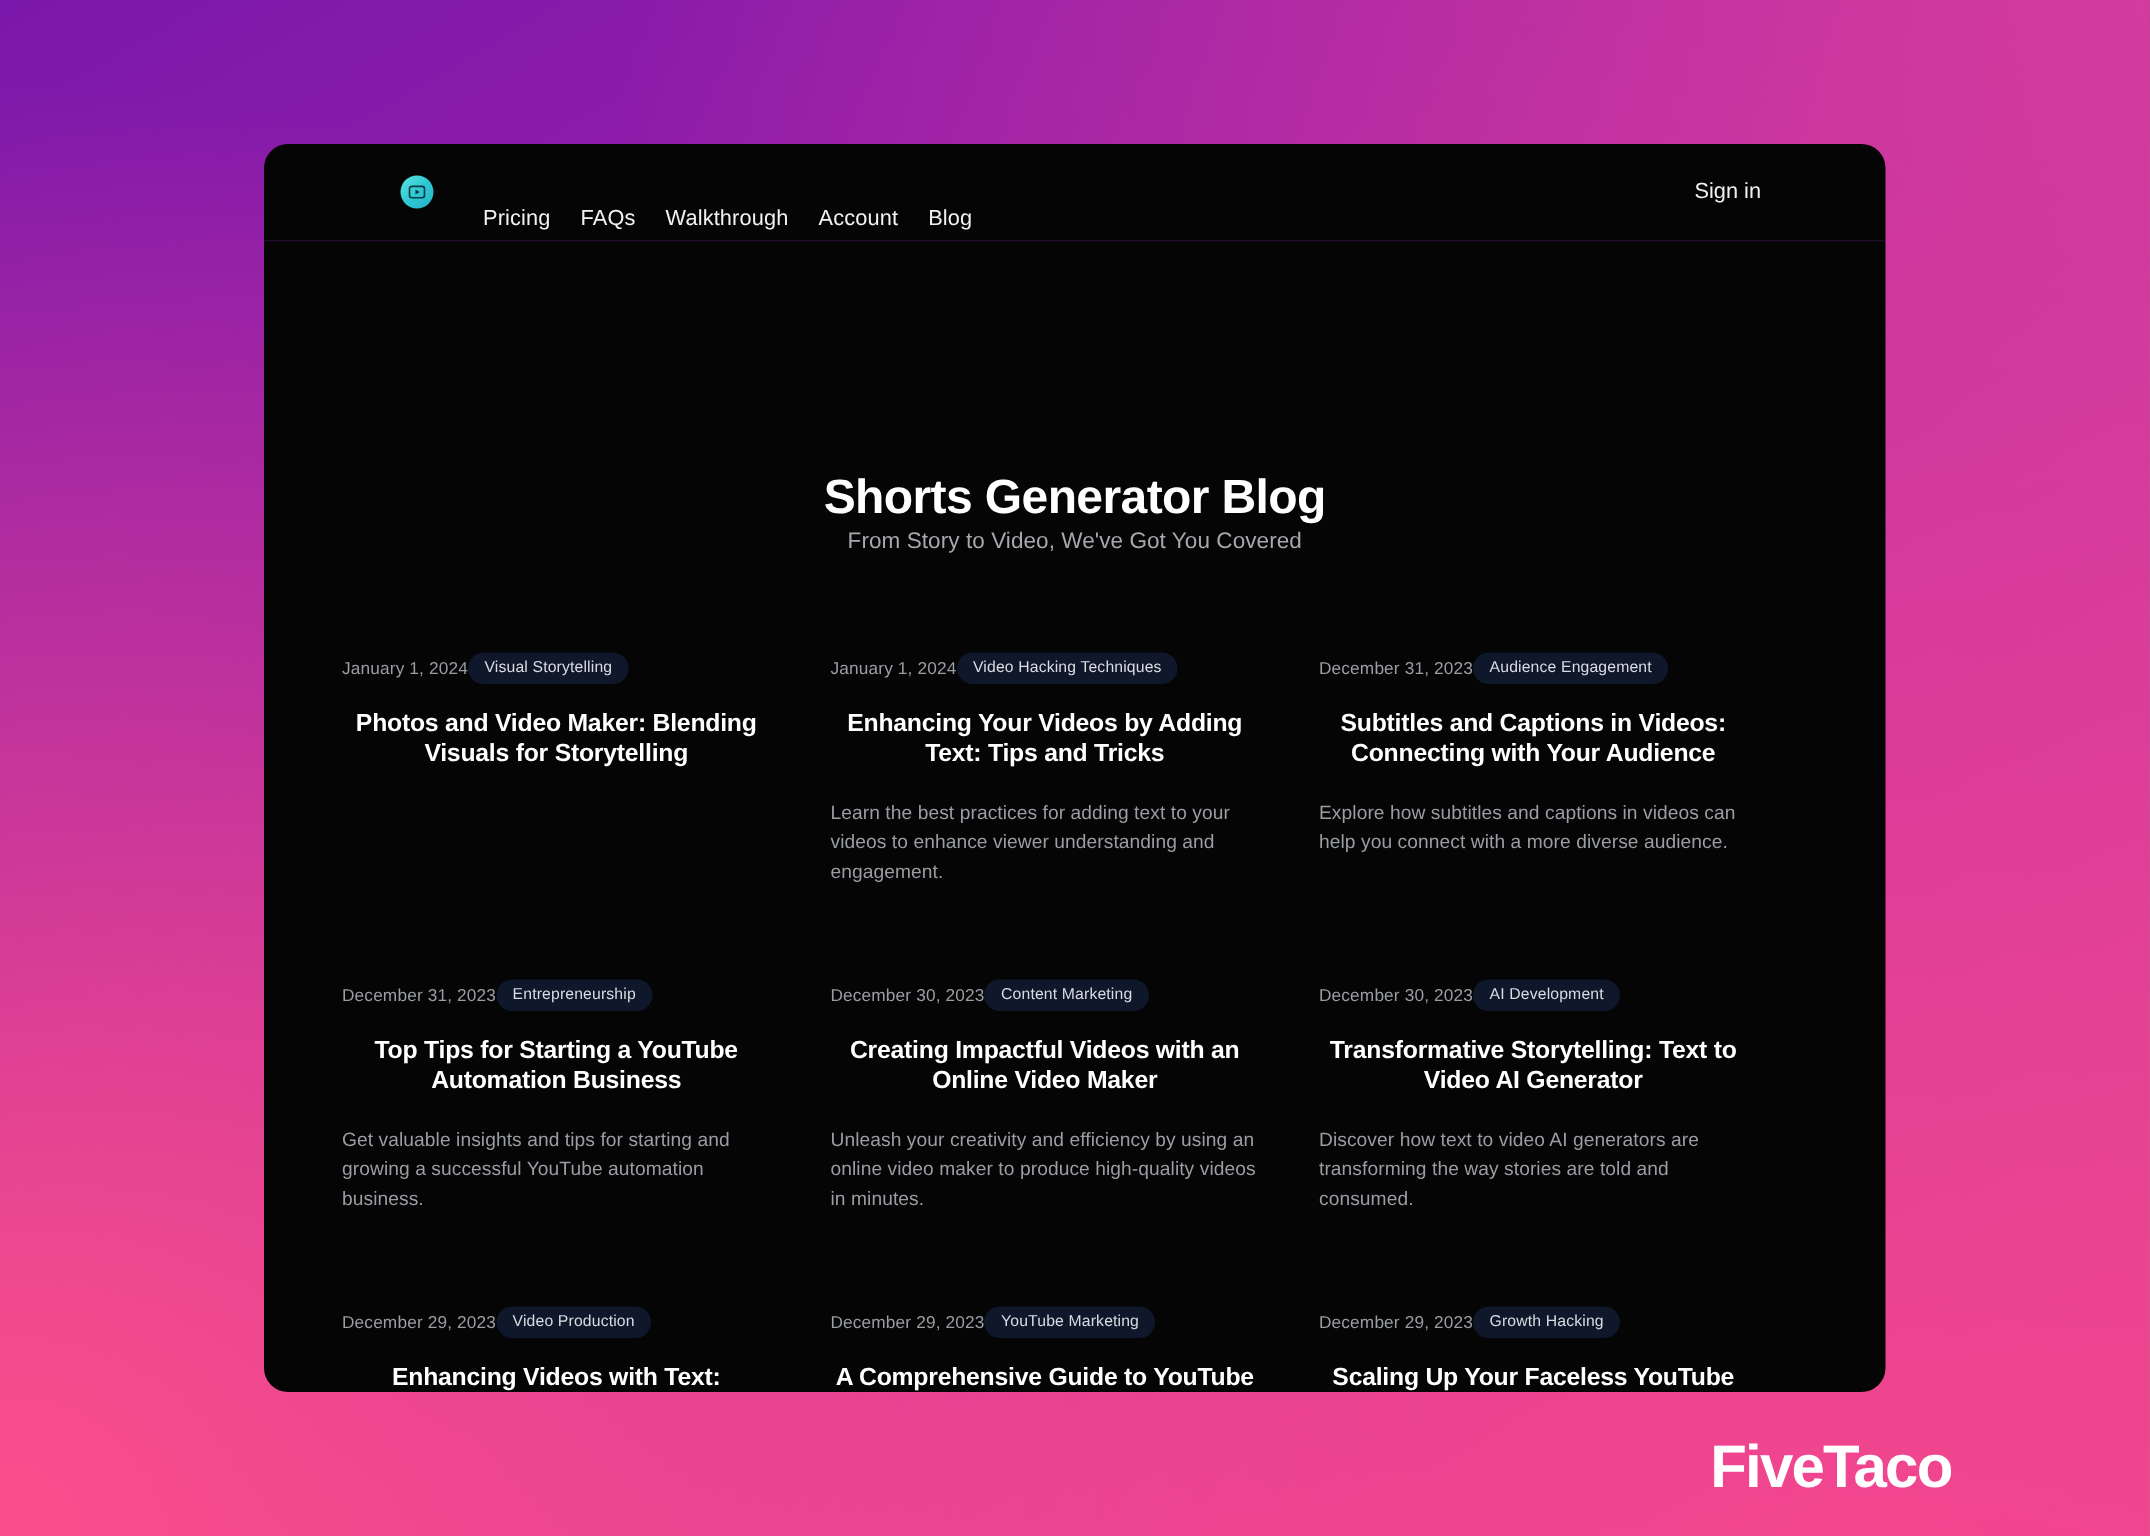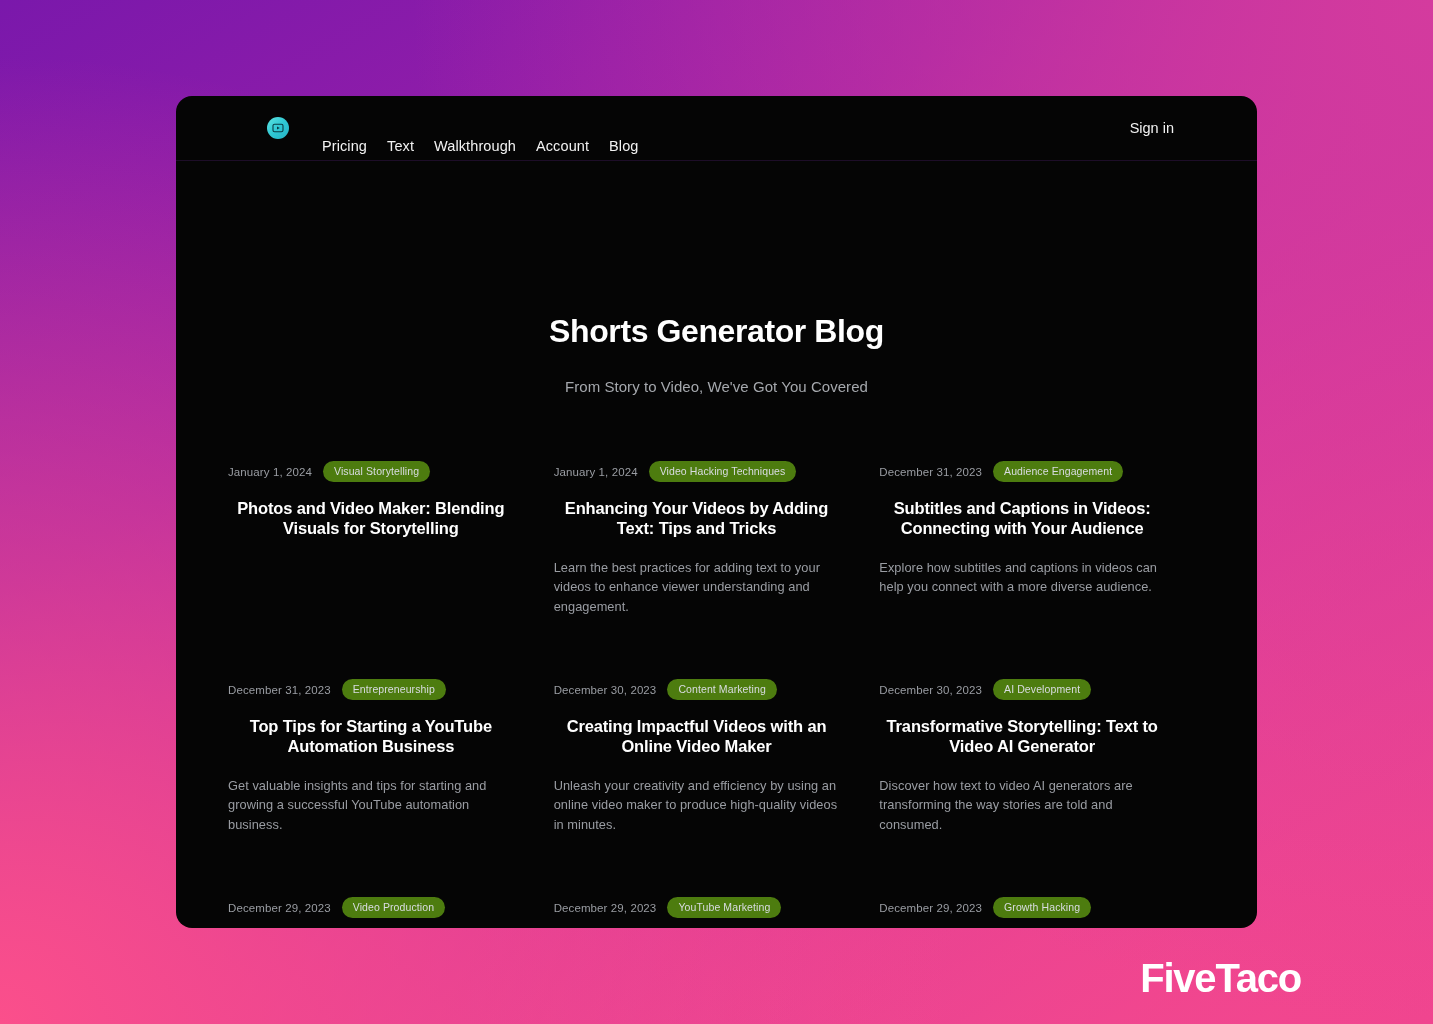--- a/index.html
+++ b/index.html
@@ -84,21 +84,21 @@
     text-align: center;
   }
   .hero-title {
     color: #ffffff;
     font-size: 32px;
     font-weight: bold;
     letter-spacing: -0.4px;
     line-height: 1.15;
   }
   .hero-sub {
-    margin-top: 28px;
+    margin-top: 2px;
     color: #a5a8ad;
     font-size: 15px;
     letter-spacing: 0.05px;
   }
 
   
   .grid {
     margin-top: 66px;
     padding: 0 52px 0 52px;
     display: grid;
@@ -107,31 +107,31 @@
     row-gap: 0px;
   }
   .card {
     padding-right: 40px;
     height: 218px;
     cursor: pointer;
   }
   .card-meta {
     display: flex;
     align-items: center;
-    gap: 11px;
+    gap: 0;
     height: 22px;
   }
   .card-date {
     color: #9a9da3;
     font-size: 11.5px;
     letter-spacing: 0.1px;
     white-space: nowrap;
   }
   .card-tag {
-    background: #4d7c0f;
+    background: #0f172a;
     color: #d9dce2;
     font-size: 10.5px;
     letter-spacing: 0.1px;
     padding: 4px 11px 5px;
     border-radius: 999px;
     white-space: nowrap;
   }
   .card-title {
     margin-top: 15px;
     color: #ffffff;
@@ -168,21 +168,21 @@
   <div class="navbar">
     <div class="logo">
       <svg width="12" height="12" viewBox="0 0 12 12" aria-hidden="true">
         <rect x="1" y="2.2" width="10" height="7.6" rx="1.6" fill="none" stroke="#0a3b44" stroke-width="1.1"></rect>
         <path d="M5.0 4.4 L7.8 6 L5.0 7.6 Z" fill="#0a3b44"></path>
       </svg>
     </div>
 
     <nav class="nav-links">
       <a class="nav-link">Pricing</a>
-      <a class="nav-link">Text</a>
+      <a class="nav-link">FAQs</a>
       <a class="nav-link">Walkthrough</a>
       <a class="nav-link">Account</a>
       <a class="nav-link">Blog</a>
     </nav>
 
     <div class="nav-right">
       <a class="signin">Sign in</a>
     </div>
   </div>
 

